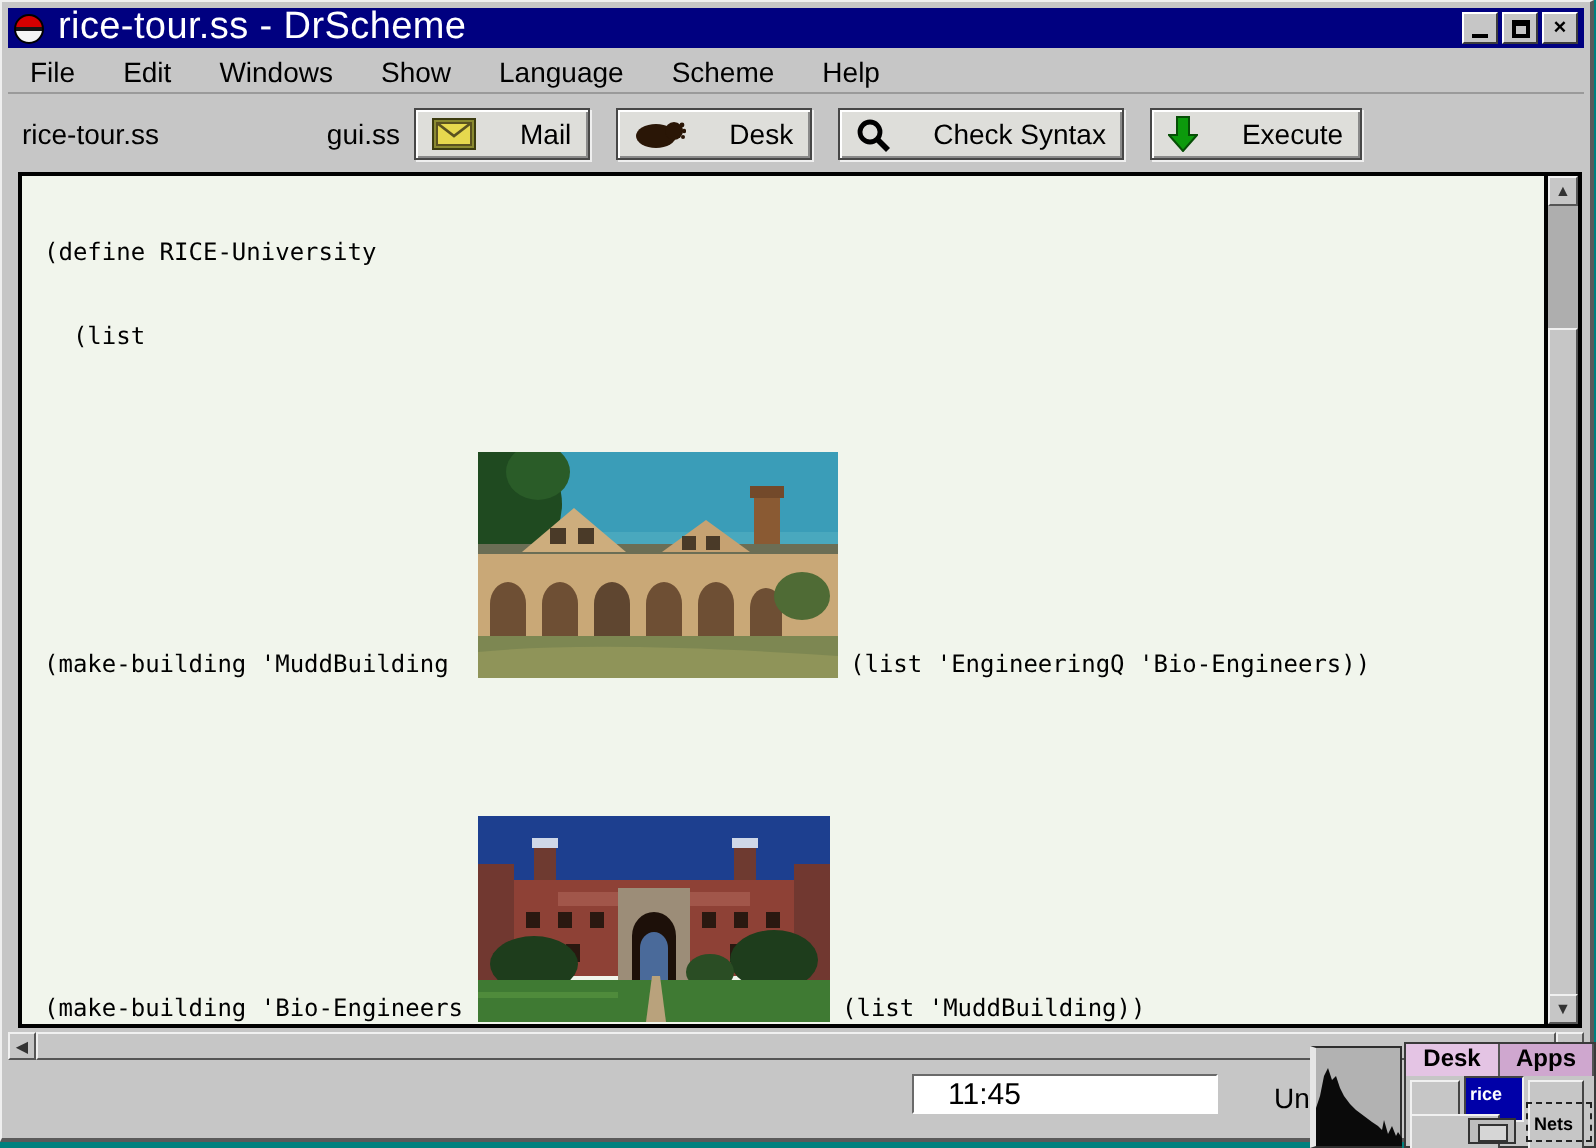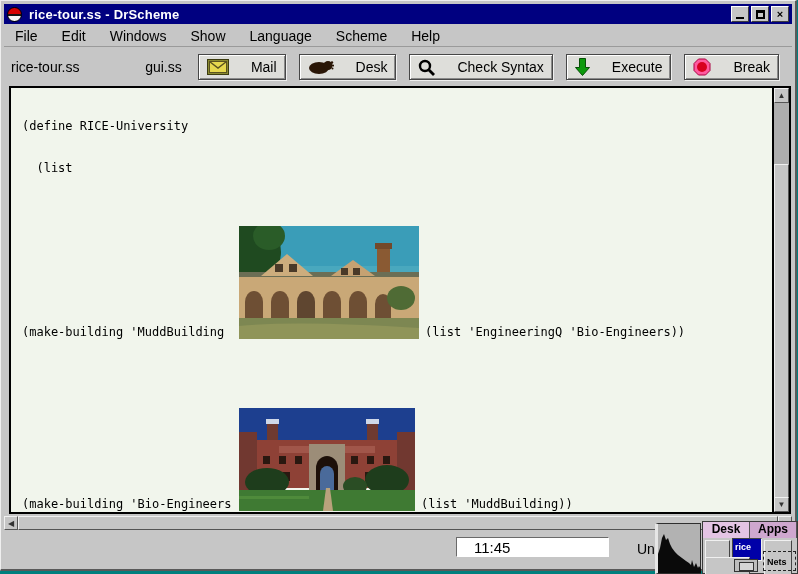--- a/index.html
+++ b/index.html
@@ -21,21 +21,21 @@
   .titlebar {
     position:absolute; left:3px; top:3px; right:3px; height:20px;
     background:#000080; color:#fff;
     display:flex; align-items:center; padding:0 3px;
   }
   .app-logo {
     width:15px; height:15px; border-radius:50%;
     background:linear-gradient(180deg,#d40000 0 44%,#151515 44% 58%,#f4f4f4 58%);
     border:1px solid #000; flex:none;
   }
-  .title-text { font-size:13px; font-weight:bold; margin-left:7px; flex:1;
+  .title-text { font-size:19px; font-weight:normal; margin-left:7px; flex:1;
     letter-spacing:.2px; white-space:nowrap; }
   .win-btns { display:flex; }
   .win-btn {
     width:18px; height:16px; background:#c6c6c6;
     border-top:1px solid #fff; border-left:1px solid #fff;
     border-right:1px solid #3c3c3c; border-bottom:1px solid #3c3c3c;
     display:flex; align-items:center; justify-content:center;
     font-size:11px; font-weight:bold; color:#000; margin-left:2px;
   }
   .glyph-min { width:8px; height:2px; background:#000; margin-top:8px; }
@@ -47,21 +47,21 @@
     border-bottom:1px solid #9a9a9a;
   }
   .menu-item { padding:2px 12px; white-space:nowrap; }
   .menu-item:first-child { padding-left:11px; }
   
   .toolbar {
     position:absolute; left:3px; top:47px; right:3px; height:38px;
     display:flex; align-items:center; font-size:14px;
   }
   .fname { margin-left:7px; width:141px; white-space:nowrap; }
-  .teachpack { width:48px; margin-right:7px; white-space:nowrap; }
+  .teachpack { width:48px; margin-right:7px; white-space:nowrap;text-align:right; }
   .tbtn {
     display:flex; align-items:center; gap:22px;
     background:#dededa; height:26px; padding:0 8px; margin-right:13px;
     border:1px solid #474747;
     box-shadow: inset 1px 1px 0 #fff, inset -1px -1px 0 #8a8a8a, 1px 1px 0 #efefef;
     font-size:14px; font-family:"Liberation Sans",sans-serif; cursor:pointer;
     white-space:nowrap;
   }
   .tbtn svg { flex:none; }
   
@@ -233,27 +233,20 @@
       <span>Check Syntax</span>
     </div>
 
     <div class="tbtn">
       <svg width="15" height="18" viewBox="0 0 15 18">
         <path d="M4.5 0.5 h6 v9 h4 l-7 8 l-7 -8 h4 z" fill="#0c9a0c" stroke="#064f06"></path>
       </svg>
       <span>Execute</span>
     </div>
 
-    <div class="tbtn">
-      <svg width="18" height="18" viewBox="0 0 18 18">
-        <path d="M5.5 1 h7 l4.5 4.5 v7 l-4.5 4.5 h-7 L1 12.5 v-7 z" fill="#ff5aa0" stroke="#aa0040"></path>
-        <circle cx="9" cy="9" r="5" fill="#d80020"></circle>
-      </svg>
-      <span>Break</span>
-    </div>
   </div>
 
   <div class="editor">
     <div class="code-area">
       <div>(define RICE-University</div>
       <div>  (list</div>
 
       <div class="code-row row-0">
         <span class="lhs">(make-building 'MuddBuilding</span>
         <svg class="photo" width="180" height="113" viewBox="0 0 180 113">

